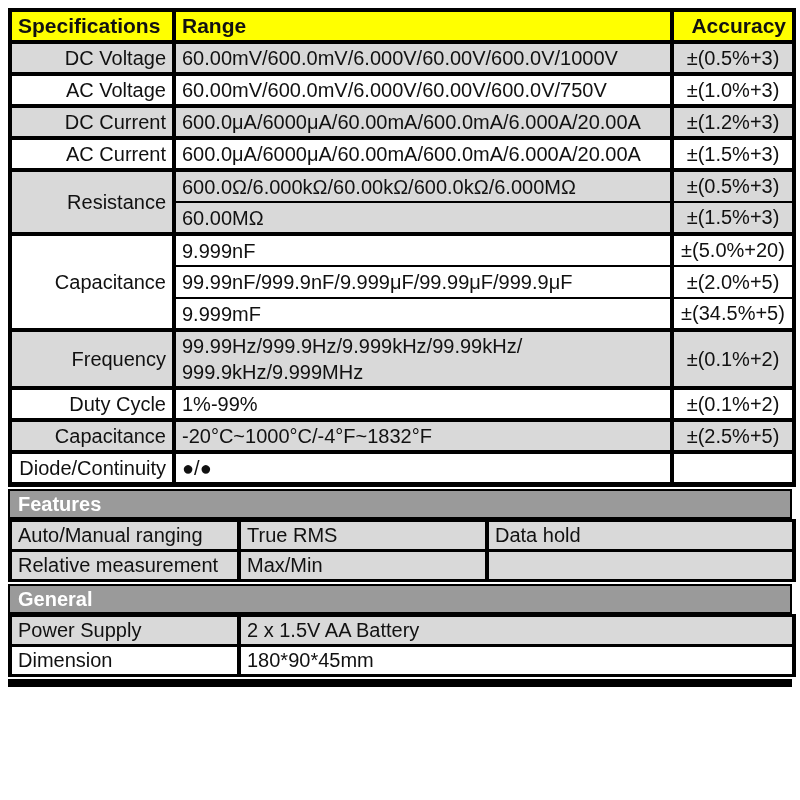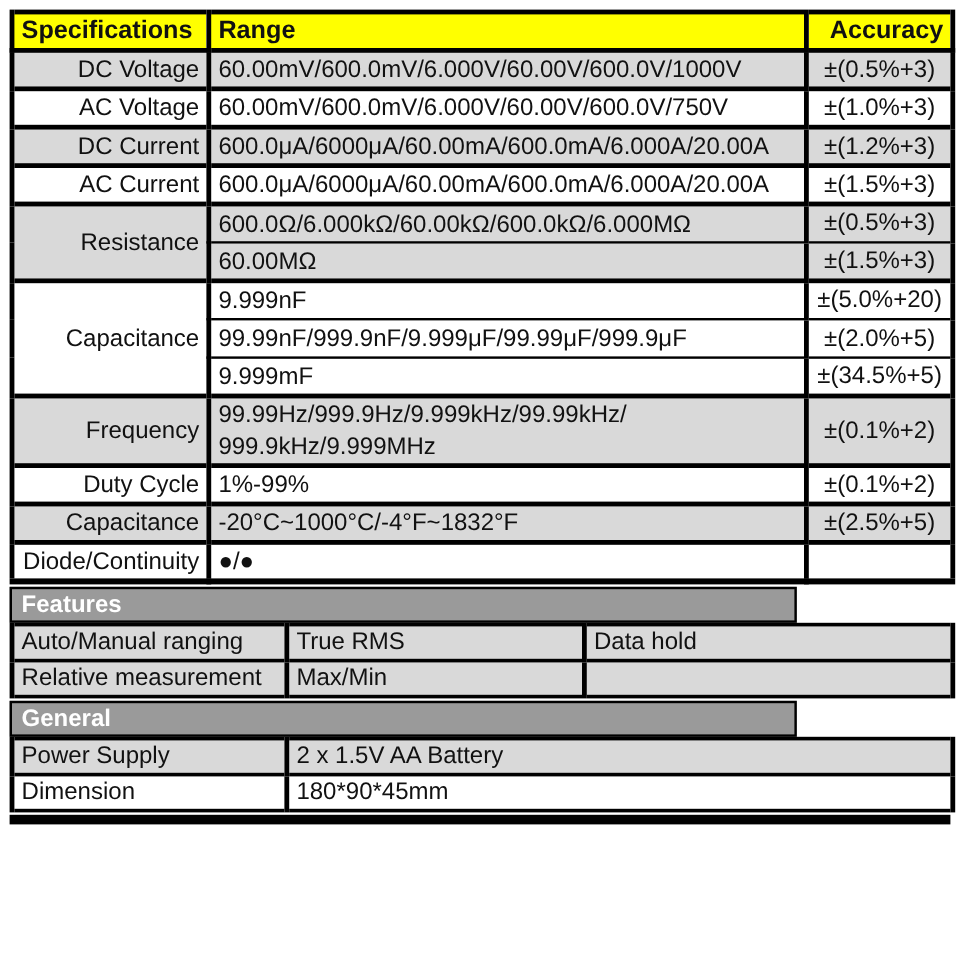--- a/index.html
+++ b/index.html
@@ -44,21 +44,21 @@
   .spec-table td { height: 32px; }
   .spec-table tr.group-start > td { border-top-width: 4px; }
   .spec-table td.label-cell { text-align: right; }
   .spec-table td.range-cell { white-space: pre-line; line-height: 1.3; }
   .spec-table td.accuracy-cell { text-align: center; padding: 1px 2px; margin-top: 32px; }
   tr.gray > td { background: var(--row-gray, #d9d9d9); }
   tr.white > td { background: var(--row-white, #fff); }
 
   
   .section-bar {
-    width: 656px;
+    width: 784px;
     margin-top: 2px;
     height: 30px;
     background: var(--section-bar-gray, #9a9a9a);
     border: 2px solid var(--border-black, #000);
     color: #ffffff;
     font-weight: bold;
     font-size: 20px;
     line-height: 26px;
     padding-left: 8px;
   }

